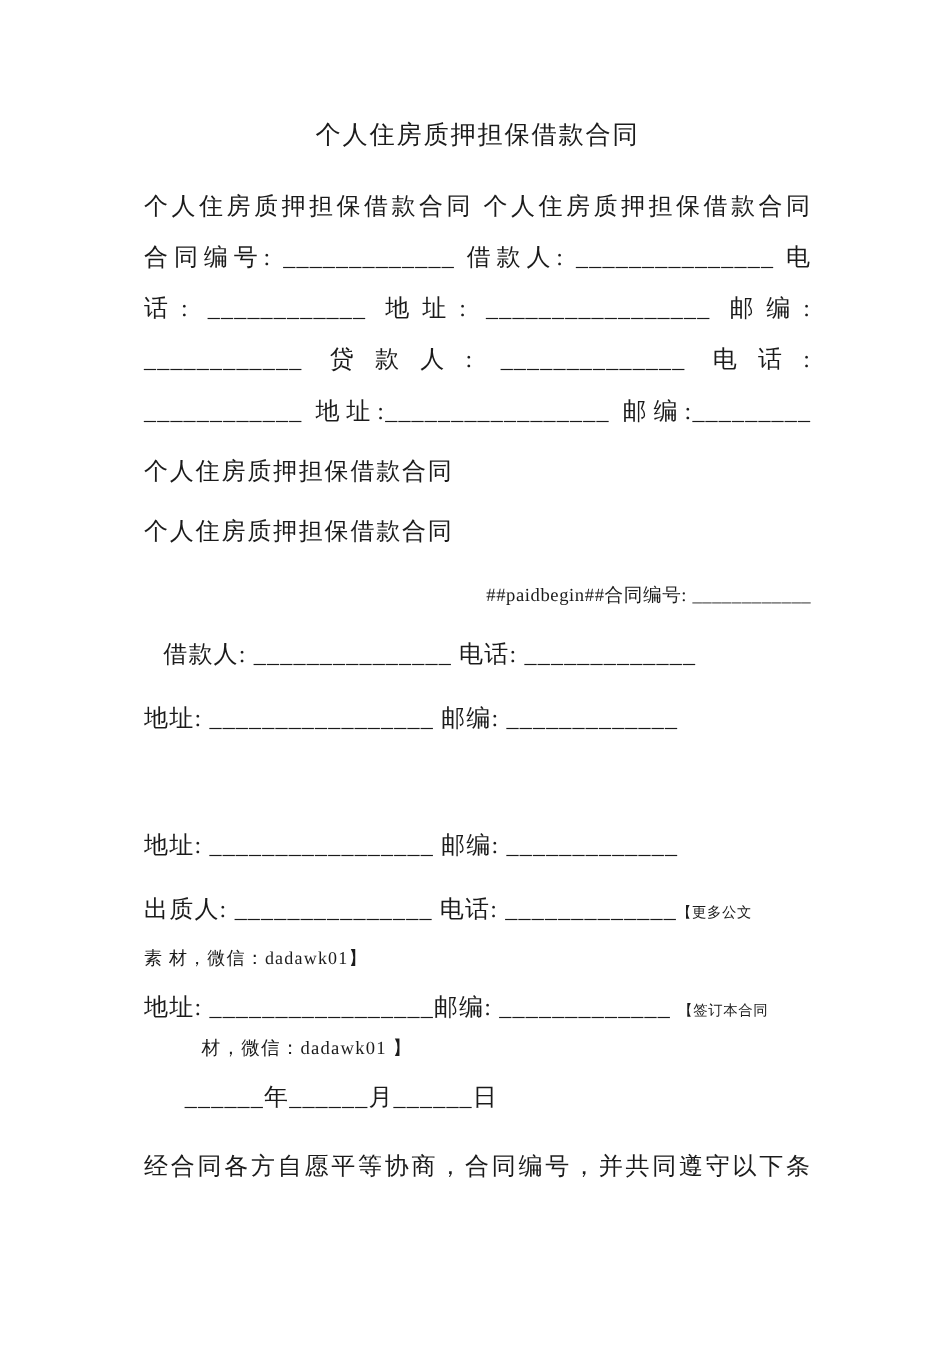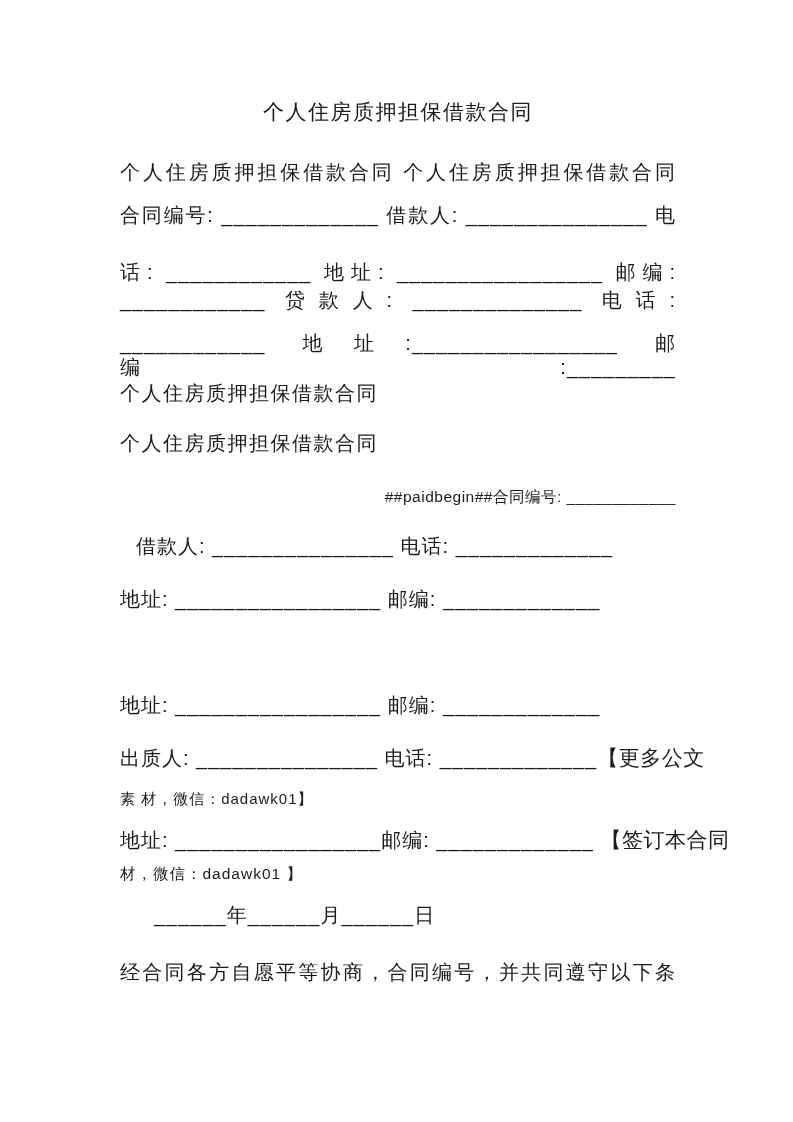--- a/index.html
+++ b/index.html
@@ -5,21 +5,21 @@
   html, body {
     margin: 0;
     padding: 0;
     background: #ffffff;
   }
   .page {
     position: relative;
     width: 793px;
     height: 1122px;
     background: #ffffff;
-    font-family: Liberation Sans, sans-serif;
+    font-family: Liberation Serif, serif;
     color: #1b1b1b;
     overflow: hidden;
   }
   .line {
     position: absolute;
     left: 120px;
     width: 556px;
     white-space: nowrap;
     font-size: 20px;
     letter-spacing: 1px;
@@ -32,50 +32,51 @@
     letter-spacing: 1.5px;
     white-space: nowrap;
   }
   .justified {
     white-space: normal;
     text-align: justify;
     text-align-last: justify;
   }
   .intro-line-1 { top: 160px; }
   .intro-line-2 { top: 203px; }
-  .intro-line-3 { top: 245px; margin-top: 15px; }
+  .intro-line-3 { top: 245px; }
   .intro-line-4 { top: 288px; }
   .intro-line-5 { top: 331px; }
   .heading-repeat-1 { top: 381px; letter-spacing: 1.5px; }
   .heading-repeat-2 { top: 431px; letter-spacing: 1.5px; }
   .paid-marker {
     top: 485px;
     font-size: 15.5px;
     letter-spacing: 0.5px;
     text-align: right;
   }
   .party-line-1 { top: 534px; margin-left: 16px; }
   .party-line-2 { top: 587px; }
   .party-line-3 { top: 640px; }
   .party-line-4 { top: 693px; }
   .pledgor-line { top: 746px; }
   .small-note {
-    font-size: 21px;
+    font-size: 12px;
     letter-spacing: 0.5px;
   }
   .note-cont-1 {
     top: 787px;
     font-size: 15px;
     letter-spacing: 1px;
   }
   .pledgor-addr-line { top: 828px; }
   .note-cont-2 {
     top: 862px;
     font-size: 15.5px;
     letter-spacing: 1px;
+    margin-left: 48px;
   }
   .date-line { top: 903px; margin-left: 34px; }
   .closing-line { top: 960px; }
 </style>
 </head>
 <body>
 
 <div class="page">
 
   <div class="line doc-title">个人住房质押担保借款合同</div>

